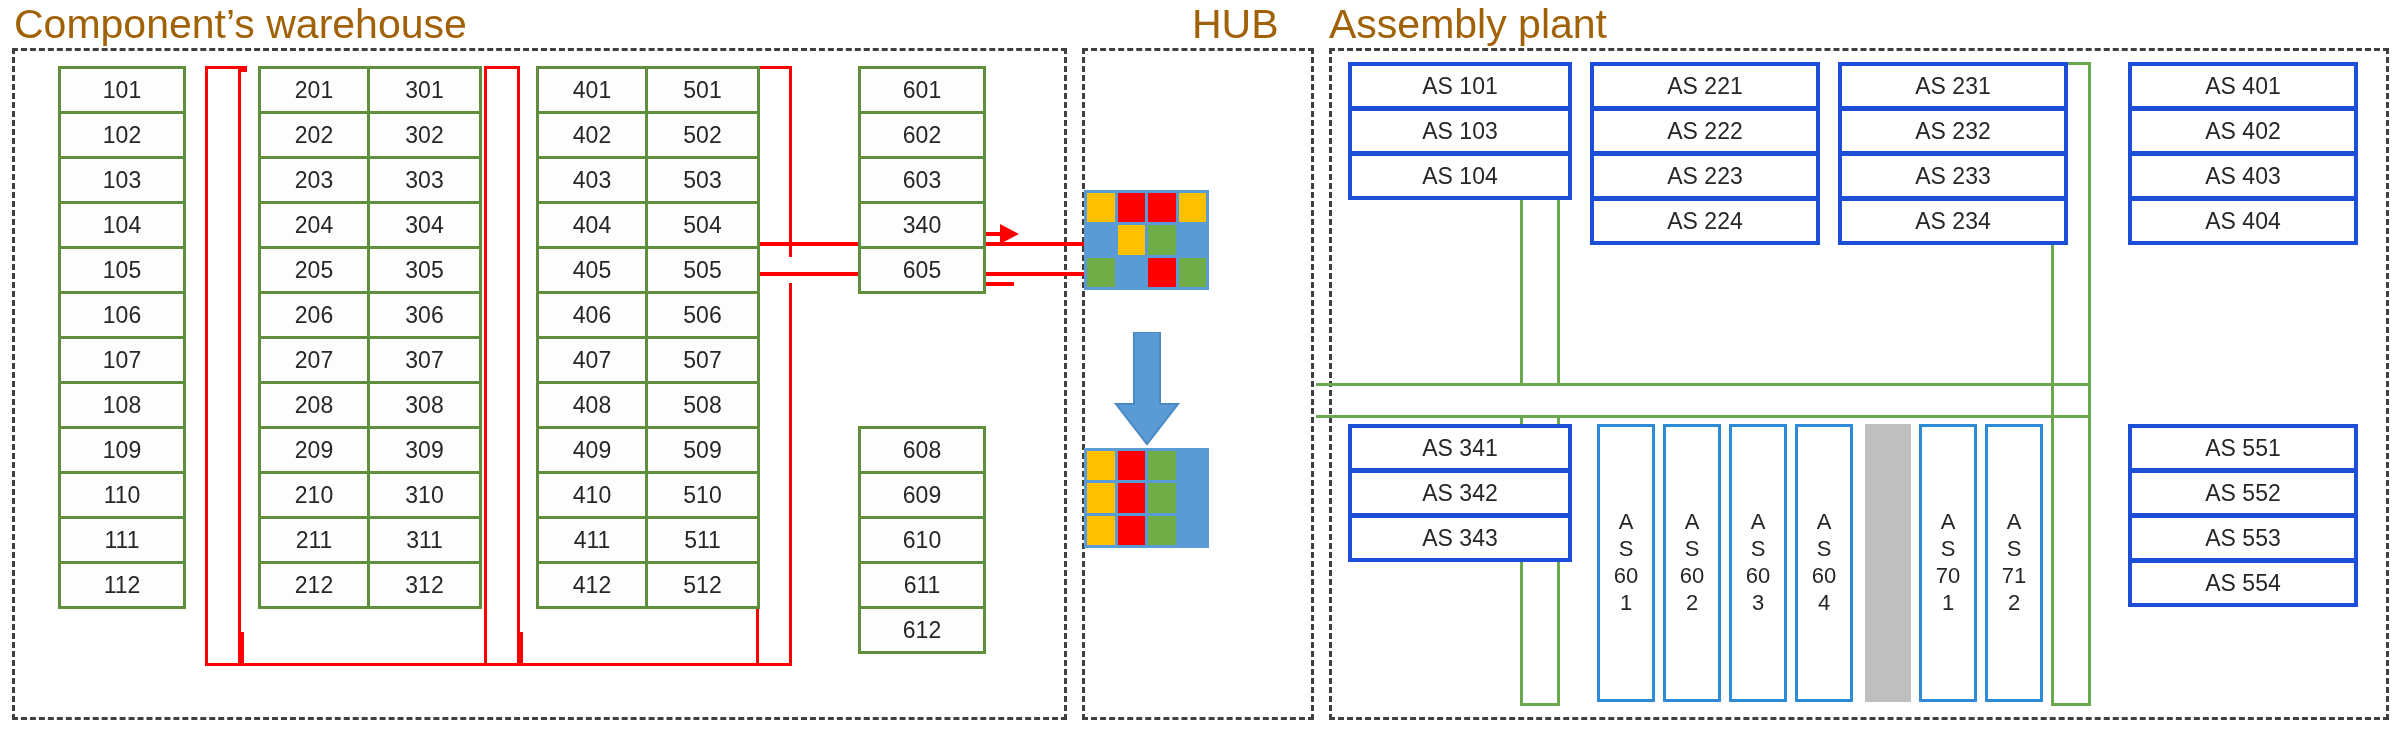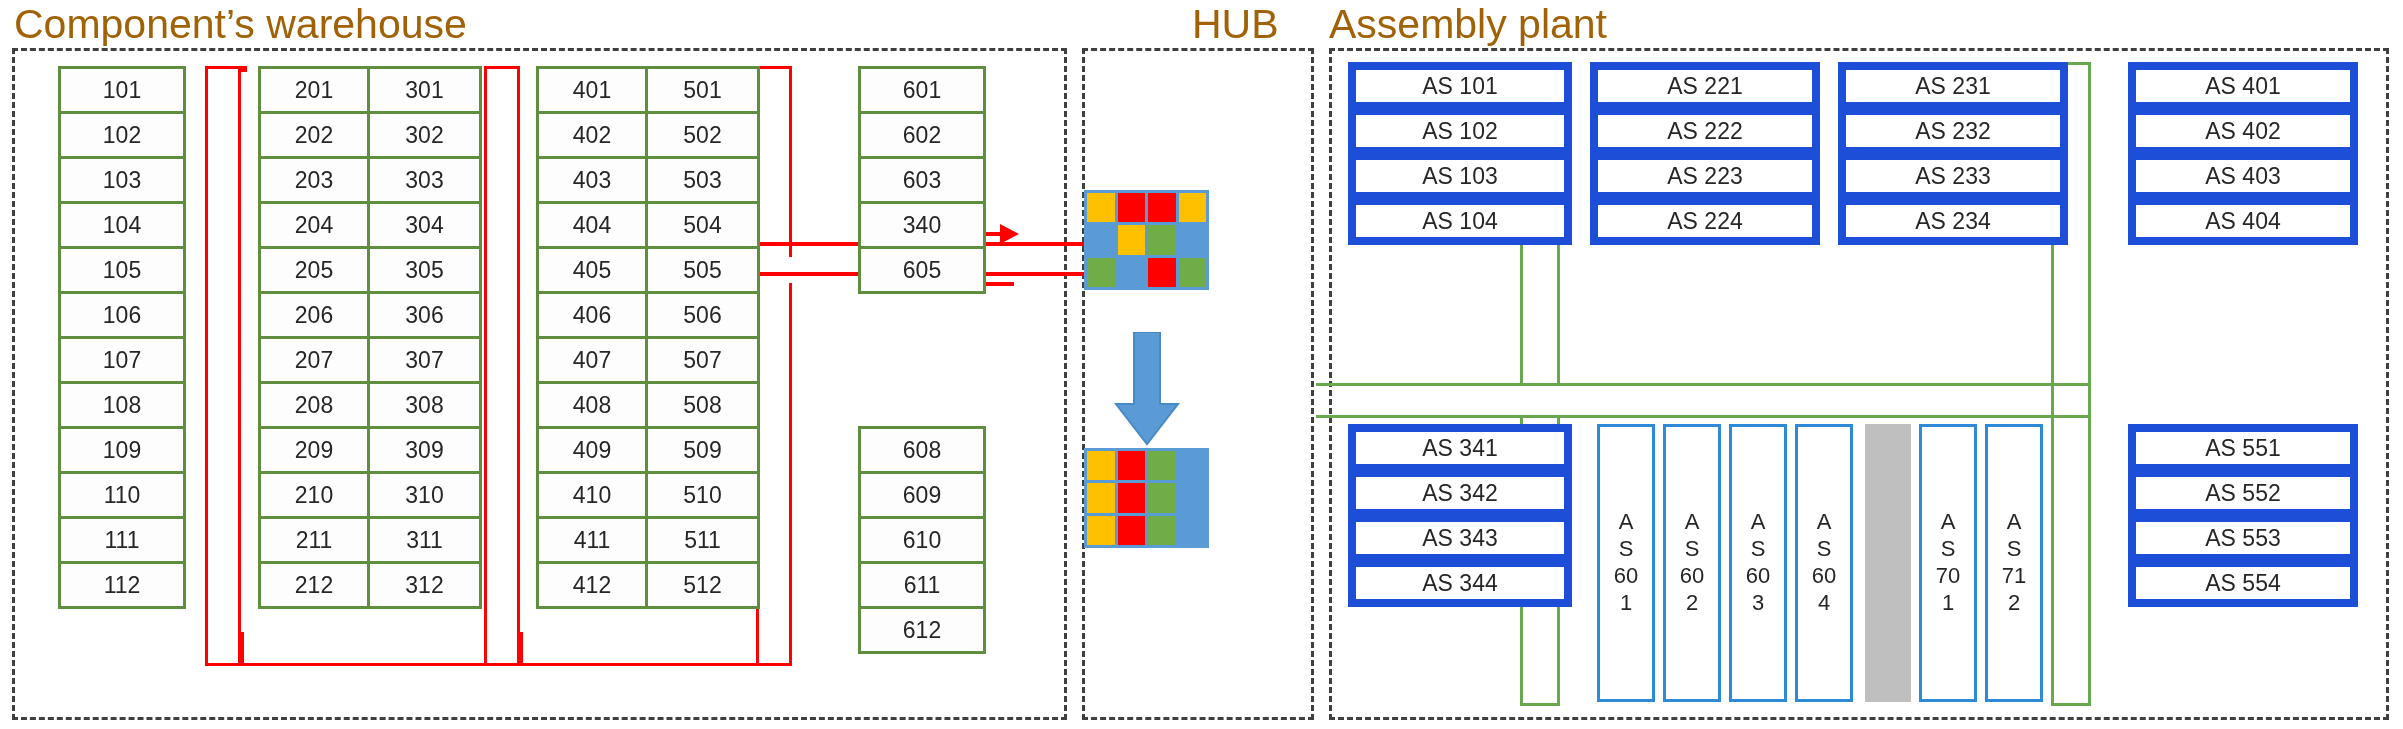--- a/index.html
+++ b/index.html
@@ -42,21 +42,21 @@
 
   
   .hubgrid{position:absolute;display:grid;gap:3px;background:#5b9bd5;padding:3px;
            box-sizing:border-box;}
   .hubgrid div{width:100%;height:100%;}
 
   
   #blue-arrow{position:absolute;}
 
   
-  .asbox{position:absolute;border:8px solid #1d4ed8;background:#fff;box-sizing:border-box;
+  .asbox{position:absolute;border:4px solid #1d4ed8;background:#fff;box-sizing:border-box;
          font-size:23px;color:#262626;display:flex;align-items:center;justify-content:center;}
   .ascol{position:absolute;display:flex;flex-direction:column;}
   .ascol .asbox{position:static;height:48px;margin-bottom:-3px;}
   .asvert{position:absolute;border:3px solid #2e8ad6;background:#fff;box-sizing:border-box;
           font-size:22px;color:#262626;display:flex;flex-direction:column;
           align-items:center;justify-content:center;line-height:1.22;}
   .asvert span{display:block;}
 
   
   .greenpath{position:absolute;border:3px solid #6aa84f;box-sizing:border-box;}
@@ -218,21 +218,20 @@
 <div class="greenpath" style="left:1520px;top:62px;width:40px;height:324px;border-bottom:none;"></div>
 <div class="greenline" style="left:1316px;top:383px;width:244px;"></div>
 <div class="greenpath" style="left:2051px;top:62px;width:40px;height:644px;border-bottom:none;"></div>
 <div class="greenline" style="left:1316px;top:383px;width:775px;"></div>
 <div class="greenline" style="left:1316px;top:415px;width:775px;"></div>
 <div class="greenpath" style="left:1520px;top:415px;width:40px;height:291px;border-top:none;"></div>
 <div class="greenline" style="left:2051px;top:703px;width:40px;"></div>
 
 <div class="ascol" id="as-col-100" style="left:1348px;top:62px;width:224px;">
     <div class="asbox">AS 101</div>
-    <div class="asbox">AS 102</div>
     <div class="asbox">AS 103</div>
     <div class="asbox">AS 104</div>
   </div>
 <div class="ascol" id="as-col-220" style="left:1590px;top:62px;width:230px;">
     <div class="asbox">AS 221</div>
     <div class="asbox">AS 222</div>
     <div class="asbox">AS 223</div>
     <div class="asbox">AS 224</div>
   </div>
 <div class="ascol" id="as-col-230" style="left:1838px;top:62px;width:230px;">
@@ -244,21 +243,20 @@
 <div class="ascol" id="as-col-400" style="left:2128px;top:62px;width:230px;">
     <div class="asbox">AS 401</div>
     <div class="asbox">AS 402</div>
     <div class="asbox">AS 403</div>
     <div class="asbox">AS 404</div>
   </div>
 <div class="ascol" id="as-col-340" style="left:1348px;top:424px;width:224px;">
     <div class="asbox">AS 341</div>
     <div class="asbox">AS 342</div>
     <div class="asbox">AS 343</div>
-    <div class="asbox">AS 344</div>
   </div>
 <div class="ascol" id="as-col-550" style="left:2128px;top:424px;width:230px;">
     <div class="asbox">AS 551</div>
     <div class="asbox">AS 552</div>
     <div class="asbox">AS 553</div>
     <div class="asbox">AS 554</div>
   </div>
 
 <div id="gray-block" style="left:1865px;top:424px;width:46px;height:278px;"></div>
 

